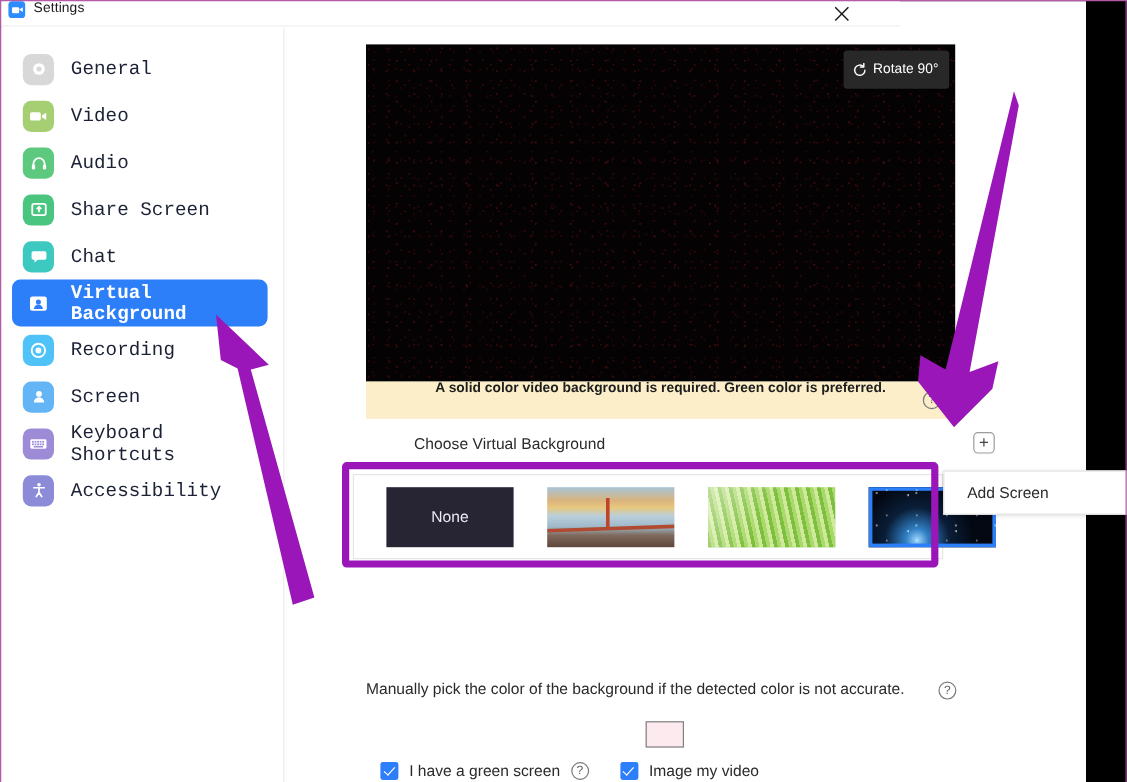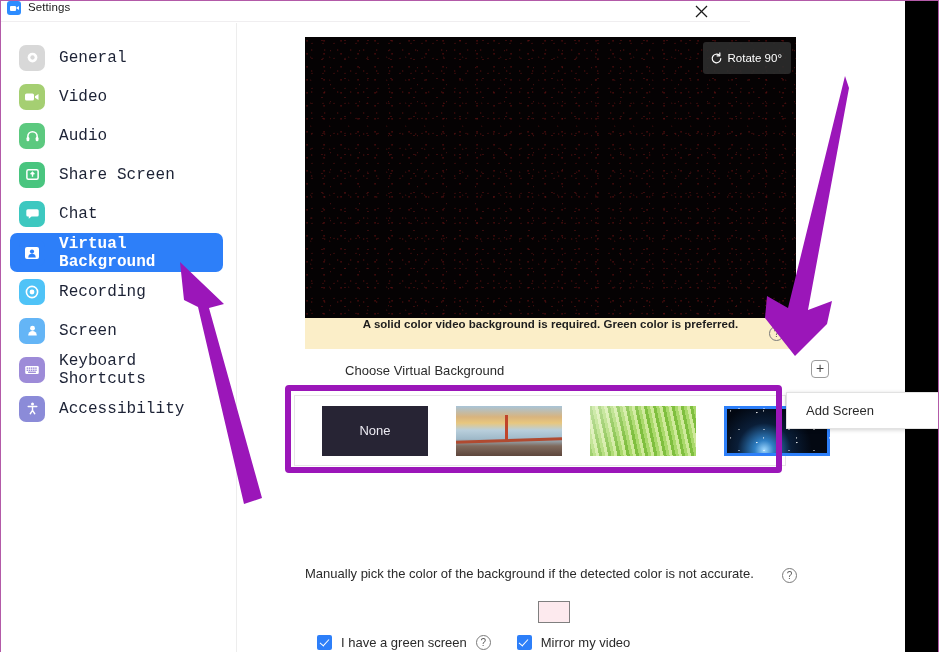--- a/index.html
+++ b/index.html
@@ -585,21 +585,21 @@
       <div id="color-swatch"></div>
 
       <div id="checkbox-row">
         <div class="checkbox-group">
           <span class="checkbox"></span>
           <span class="checkbox-label">I have a green screen</span>
           <span id="green-help">?</span>
         </div>
         <div class="checkbox-group" id="mirror-group">
           <span class="checkbox"></span>
-          <span class="checkbox-label">Mirror my video</span>
+          <span class="checkbox-label">Image my video</span>
         </div>
       </div>
 
     </div>
   </div>
 
   <div id="thumb-highlight" style="left:285px; top:385px; width:497px; height:88px;"></div>
 
   <div id="add-image-menu">
     <span id="add-image-menu-label">Add Screen</span>

